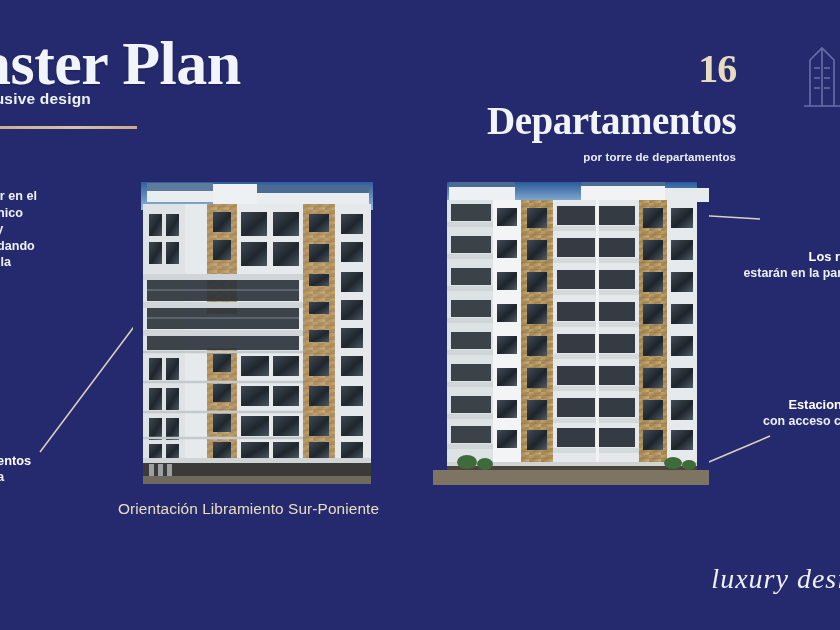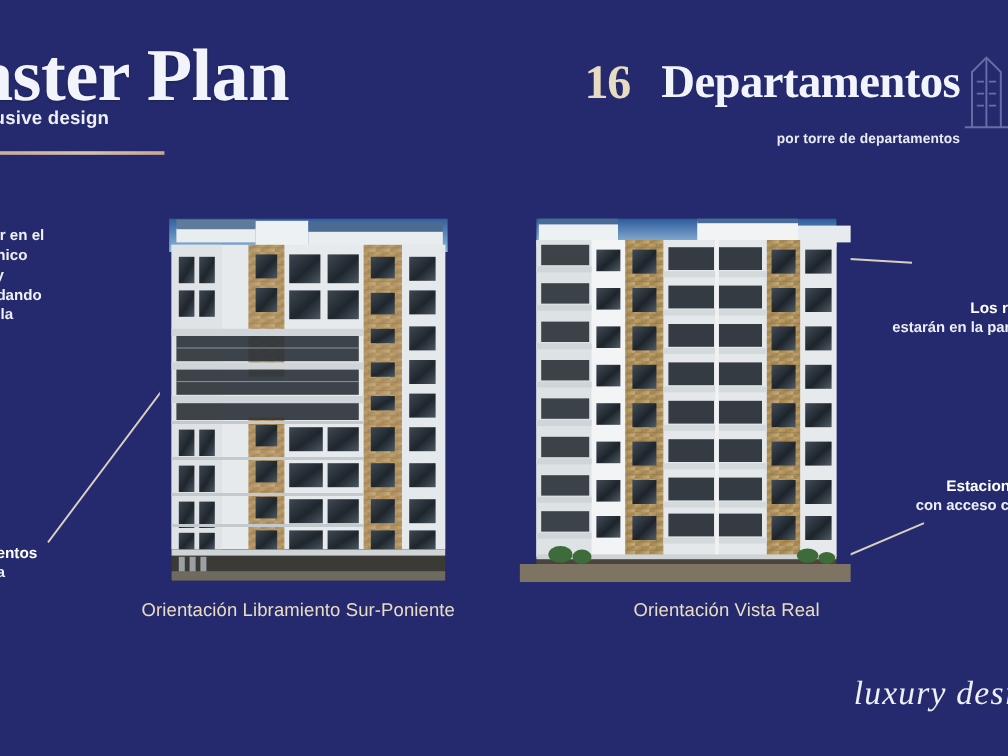--- a/index.html
+++ b/index.html
@@ -26,33 +26,33 @@
     color:#eef0f8; white-space:nowrap;
   }
   .rule {
     position:absolute; left:-20px; top:126px;
     width:157px; height:3px;
     background:linear-gradient(90deg,#c9a98e 0%,#d8c0aa 60%,#c9a98e 100%);
   }
 
   
   .count-block { position:absolute; left:487px; top:45px; white-space:nowrap; }
-  .count-line { display:flex; align-items:center; gap:26px; }
+  .count-line { display:flex; align-items:flex-end; gap:6px;flex-direction:column; }
   .count-num {
     font-family:"Liberation Serif", serif;
     font-size:40px; font-weight:700; color:#e8dcc0;
     letter-spacing:-1px;
   }
   .count-word {
     font-family:"Liberation Serif", serif;
     font-size:39px; font-weight:700; color:#f2f4fb; letter-spacing:-.5px;
   }
   .count-sub {
     text-align:right; font-size:11.5px; font-weight:600;
-    color:#e9ebf4; margin-top:18px; letter-spacing:.1px;
+    color:#e9ebf4; margin-top:8px; letter-spacing:.1px;
   }
 
   
   .logo-mark {
     position:absolute; right:-4px; top:36px;
     width:44px; height:74px; opacity:.55;
   }
 
   
   .copy-left {
@@ -427,17 +427,16 @@
     <rect x="0" y="288" width="276" height="15" fill="#7d7463"></rect>
     <g fill="#3e6b3a">
       <ellipse cx="34" cy="280" rx="10" ry="7"></ellipse>
       <ellipse cx="52" cy="282" rx="8" ry="6"></ellipse>
       <ellipse cx="240" cy="281" rx="9" ry="6"></ellipse>
       <ellipse cx="256" cy="283" rx="7" ry="5"></ellipse>
     </g>
   </svg>
 
   <div id="cap-left" class="caption">Orientación Libramiento Sur-Poniente</div>
-  <div id="cap-right" class="caption">Orientación Vista Real</div>
 
   <div class="luxury">luxury design</div>
 
 </div>
 
 </body></html>

